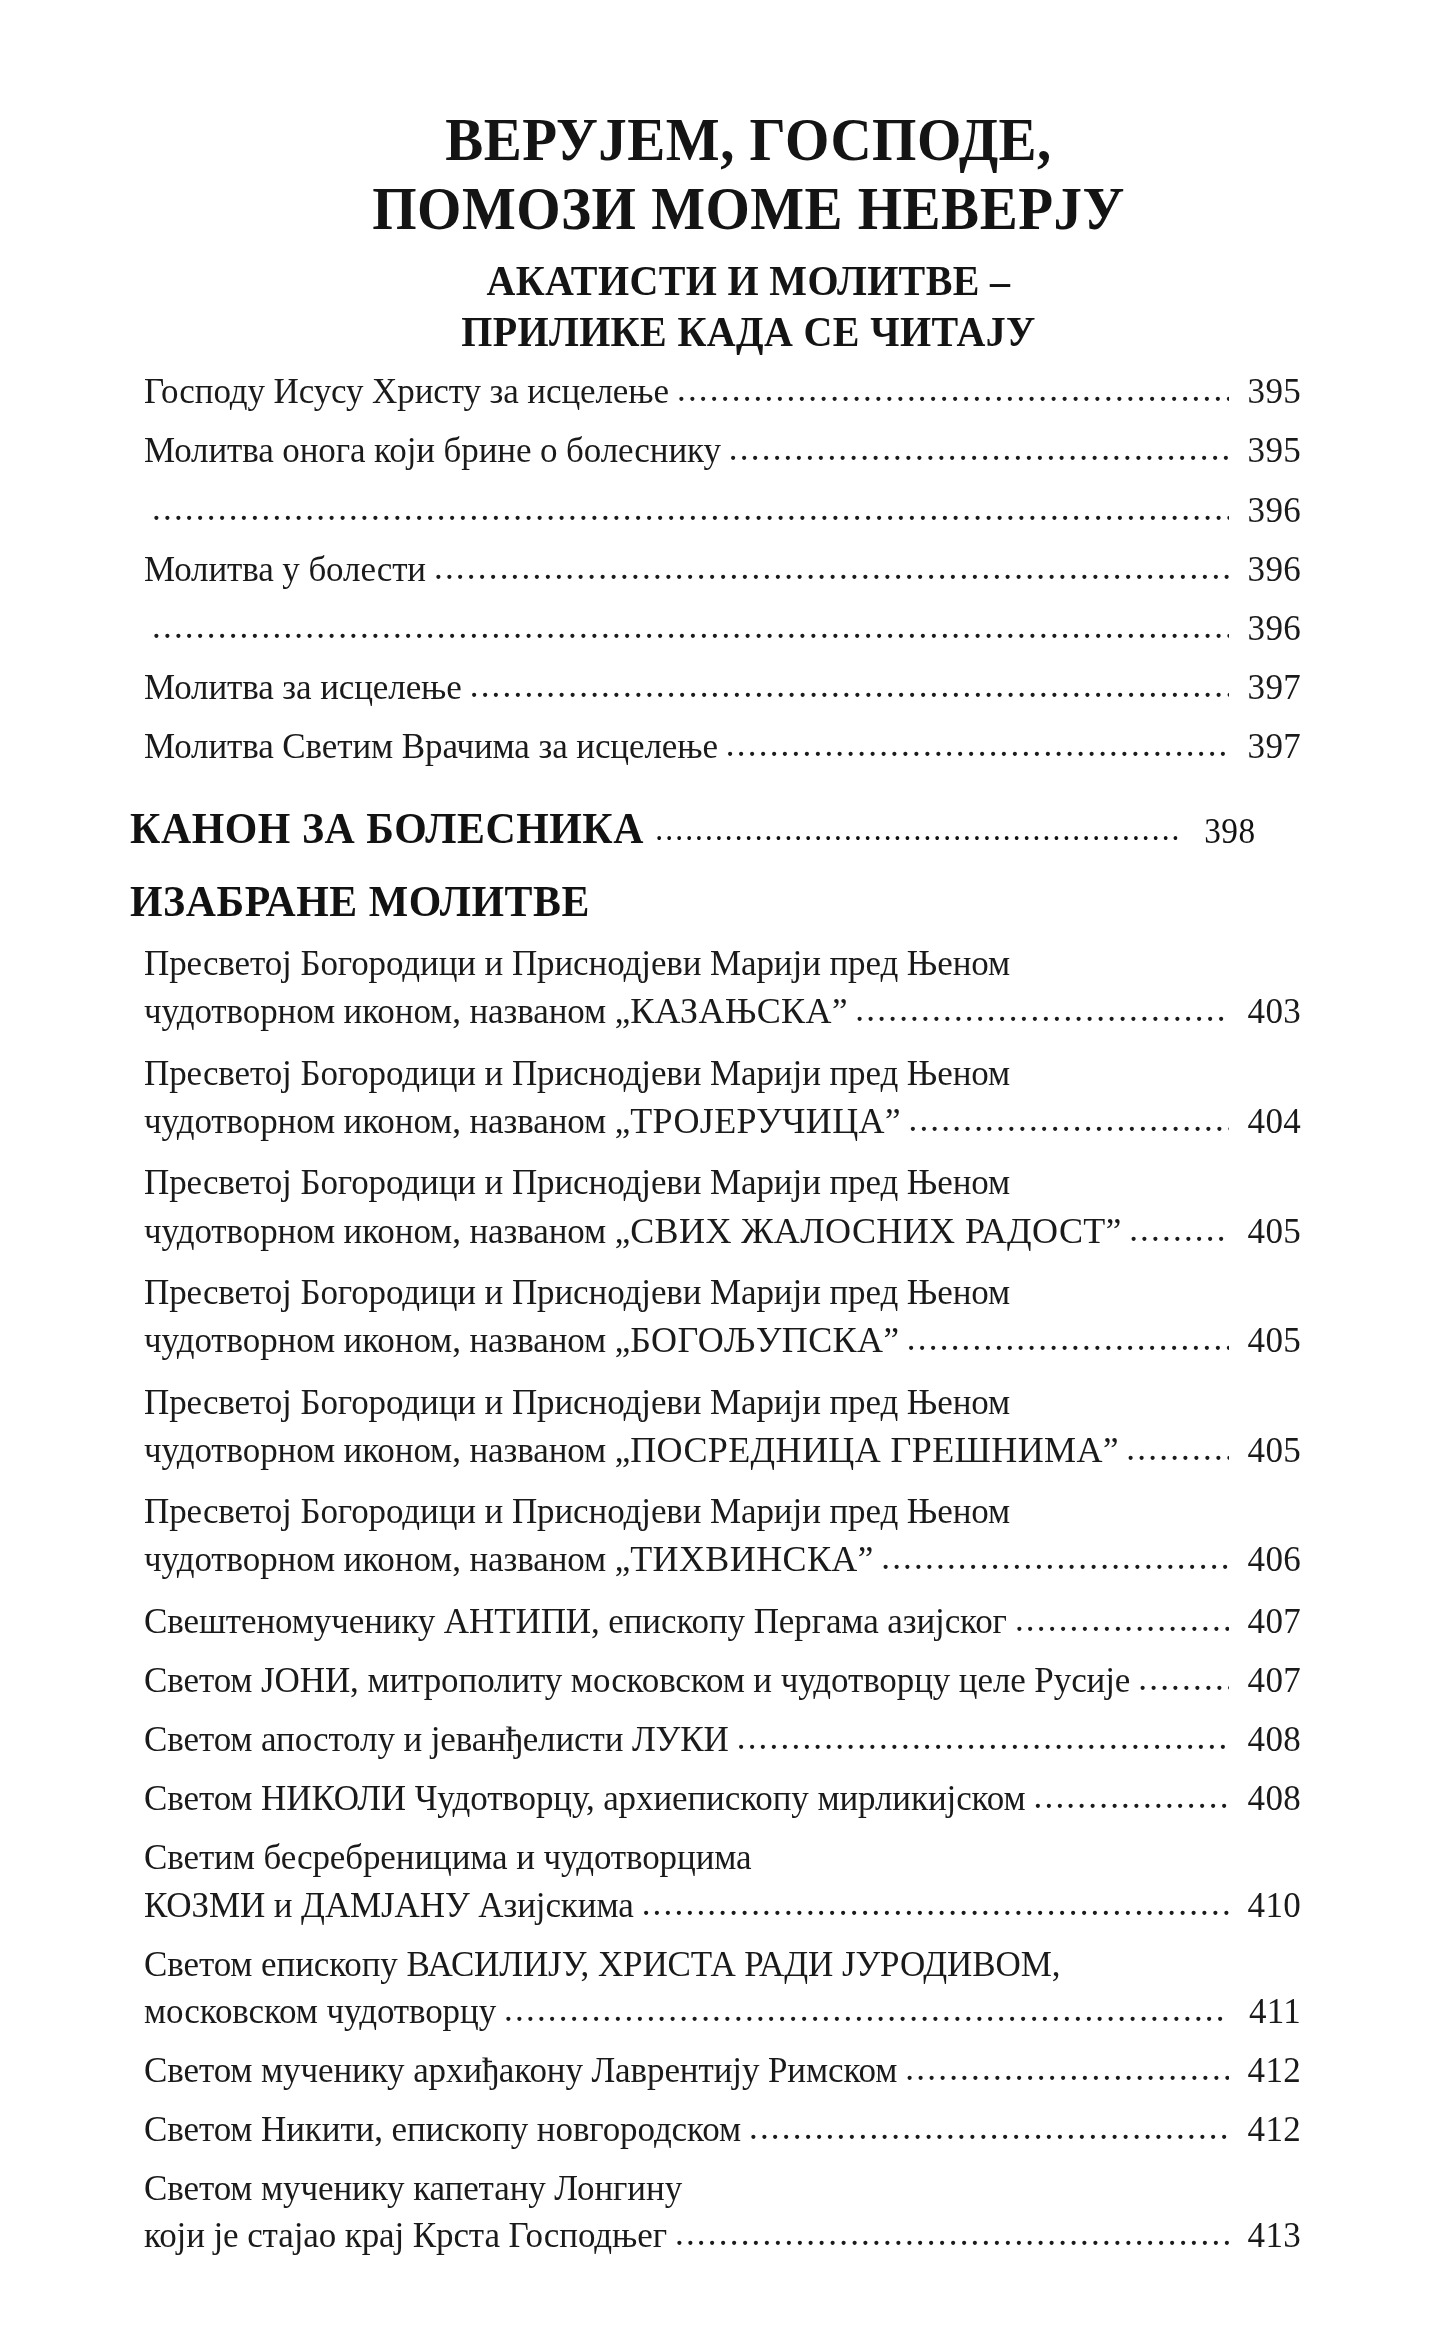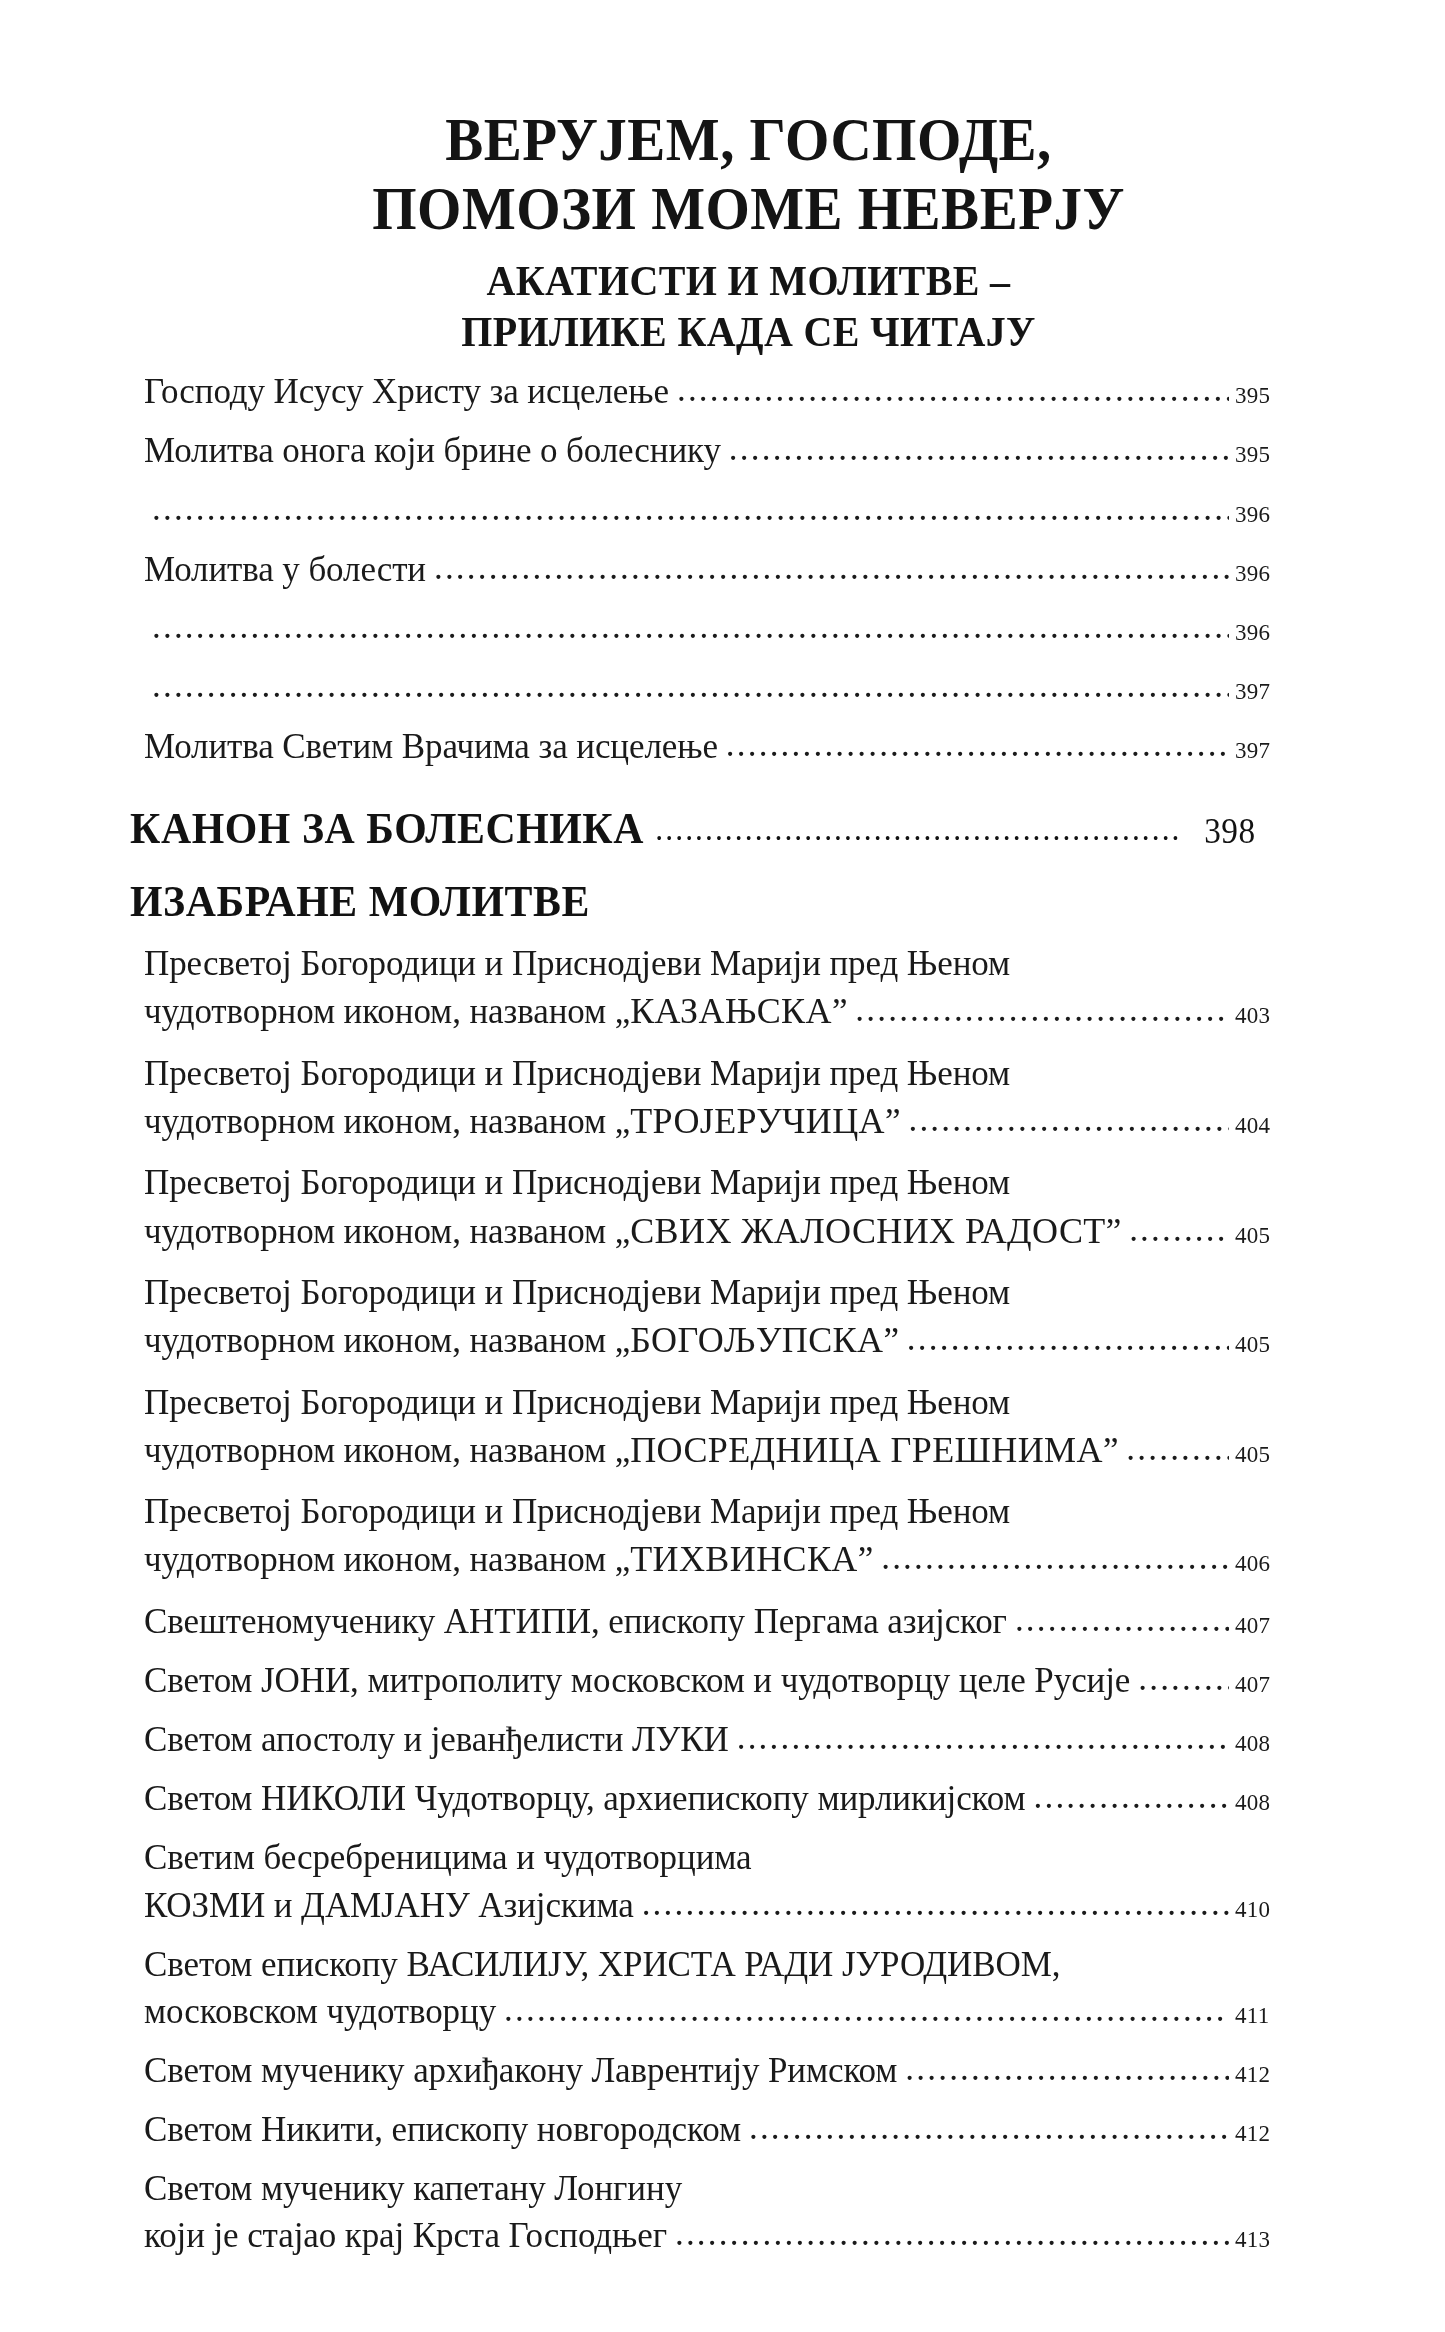--- a/index.html
+++ b/index.html
@@ -93,22 +93,22 @@
     white-space: nowrap;
     margin: 0 6px 0 8px;
     color: #1a1a1a;
     font-size: 35px;
     letter-spacing: 2.2px;
     transform: translateY(-2px);
   }
   .entry .pageno {
     flex: 0 0 auto;
     min-width: 66px;
-    text-align: left;
-    font-size: 23px;
+    text-align: right;
+    font-size: 35px;
     letter-spacing: 0.3px;
   }
 
   
   .group-simple .entry { margin-bottom: 8.5px; }
 
   
   .section-head {
     display: flex;
     align-items: baseline;
@@ -208,20 +208,21 @@
 
       <div class="entry">
         <div class="row">
           <span class="leader">...................................................................................................................................................................</span>
           <span class="pageno">396</span>
         </div>
       </div>
 
       <div class="entry">
         <div class="row">
+          <span class="label">Молитва за исцелење</span>
           <span class="leader">...................................................................................................................................................................</span>
           <span class="pageno">397</span>
         </div>
       </div>
 
       <div class="entry">
         <div class="row">
           <span class="label">Молитва Светим Врачима за исцелење</span>
           <span class="leader">...................................................................................................................................................................</span>
           <span class="pageno">397</span>

